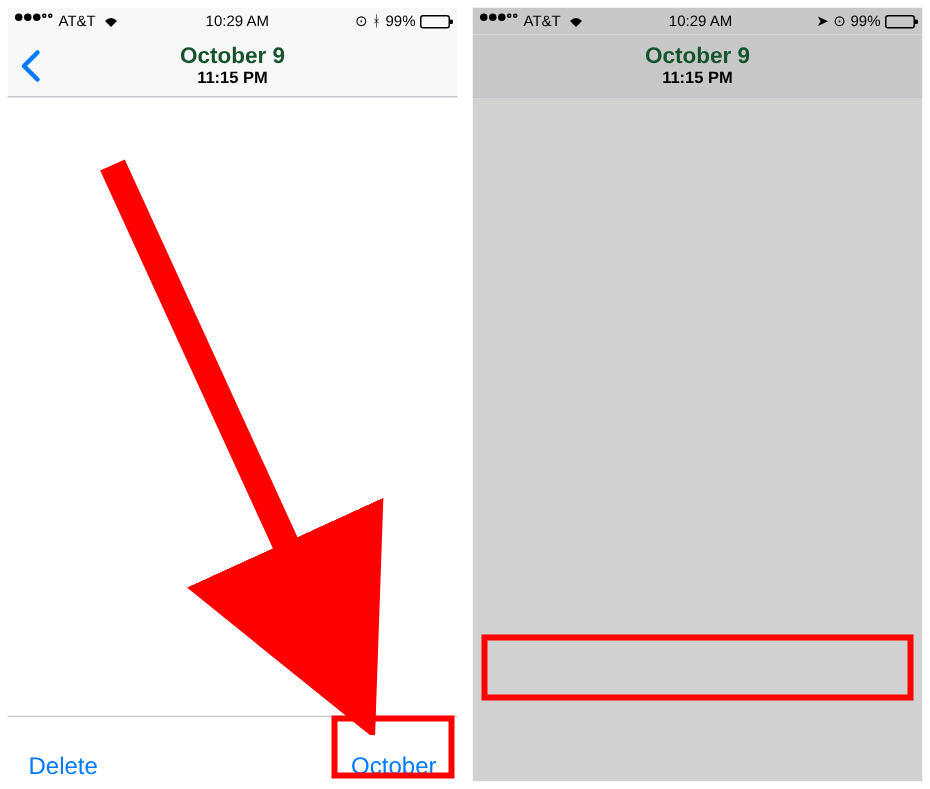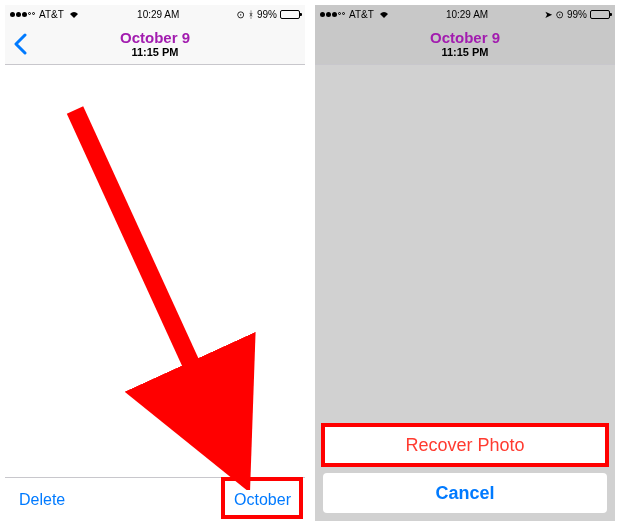--- a/index.html
+++ b/index.html
@@ -29,21 +29,21 @@
       height: 18px;
       background: #f8f8f8;
       display: flex;
       align-items: center;
       justify-content: space-between;
       font-size: 10px;
       font-weight: 500;
       padding: 0 5px;
       color: #000;
     }
-    .status-left { display: flex; align-items: center; gap: 4px; }
+    .status-left { display: flex; gap: 4px; }
     .status-right { display: flex; align-items: center; gap: 3px; }
     .signal-dots { display: flex; gap: 1px; }
     .signal-dots span { width: 5px; height: 5px; border-radius: 50%; background: #000; }
     .signal-dots span.empty { background: none; border: 1px solid #000; width: 3px; height: 3px; }
     .wifi { font-size: 9px; }
     .battery {
       width: 20px; height: 9px; border: 1px solid #000; border-radius: 2px;
       position: relative; display: inline-block;
     }
     .battery::after {
@@ -64,34 +64,34 @@
       position: absolute;
       left: 8px;
       top: 50%;
       transform: translateY(-50%);
       width: 14px;
       height: 22px;
       cursor: pointer;
     }
     .back-arrow svg { width: 100%; height: 100%; }
     .nav-title { text-align: center; }
-    .nav-title-date { font-size: 15px; font-weight: 600; color: #a21caf; }
+    .nav-title-date { font-size: 15px; font-weight: 600; color: #14532d; }
     .nav-title-time { font-size: 11px; color: #000; font-weight: 700; }
     .photo-area {
       flex: 1;
       position: relative;
       background: linear-gradient(180deg, #3a2833 0%, #4d3d4a 15%, #7b6b7a 25%, #d4c8d0 35%, #e8dce0 50%, #c8b8c0 65%, #7a5860 80%, #4a2c30 100%);
       overflow: hidden;
     }
     .toolbar {
       height: 44px;
       background: #fff;
       border-top: 1px solid #c8c7cc;
       display: flex;
-      align-items: center;
+      align-items: flex-end;
       justify-content: space-between;
       padding: 0 14px;
     }
     .toolbar-btn {
       font-size: 16px;
       color: #007aff;
       cursor: pointer;
       background: none;
       border: none;
       font-family: inherit;
@@ -258,19 +258,15 @@
   <div class="photo-wrap" style="position:relative;">
     <div class="photo-inner">
       <div class="photo-area">
         
         
       </div>
       <div class="dim-overlay"></div>
     </div>
   </div>
 
-  <div class="action-sheet">
-    <button class="action-btn action-recover">Recover Photo</button>
-    <button class="action-btn action-cancel">Cancel</button>
-  </div>
 
   <div class="highlight-box" style="left:6px; right:6px; bottom:54px; height:44px;"></div>
 </div>
 
 </body></html>

